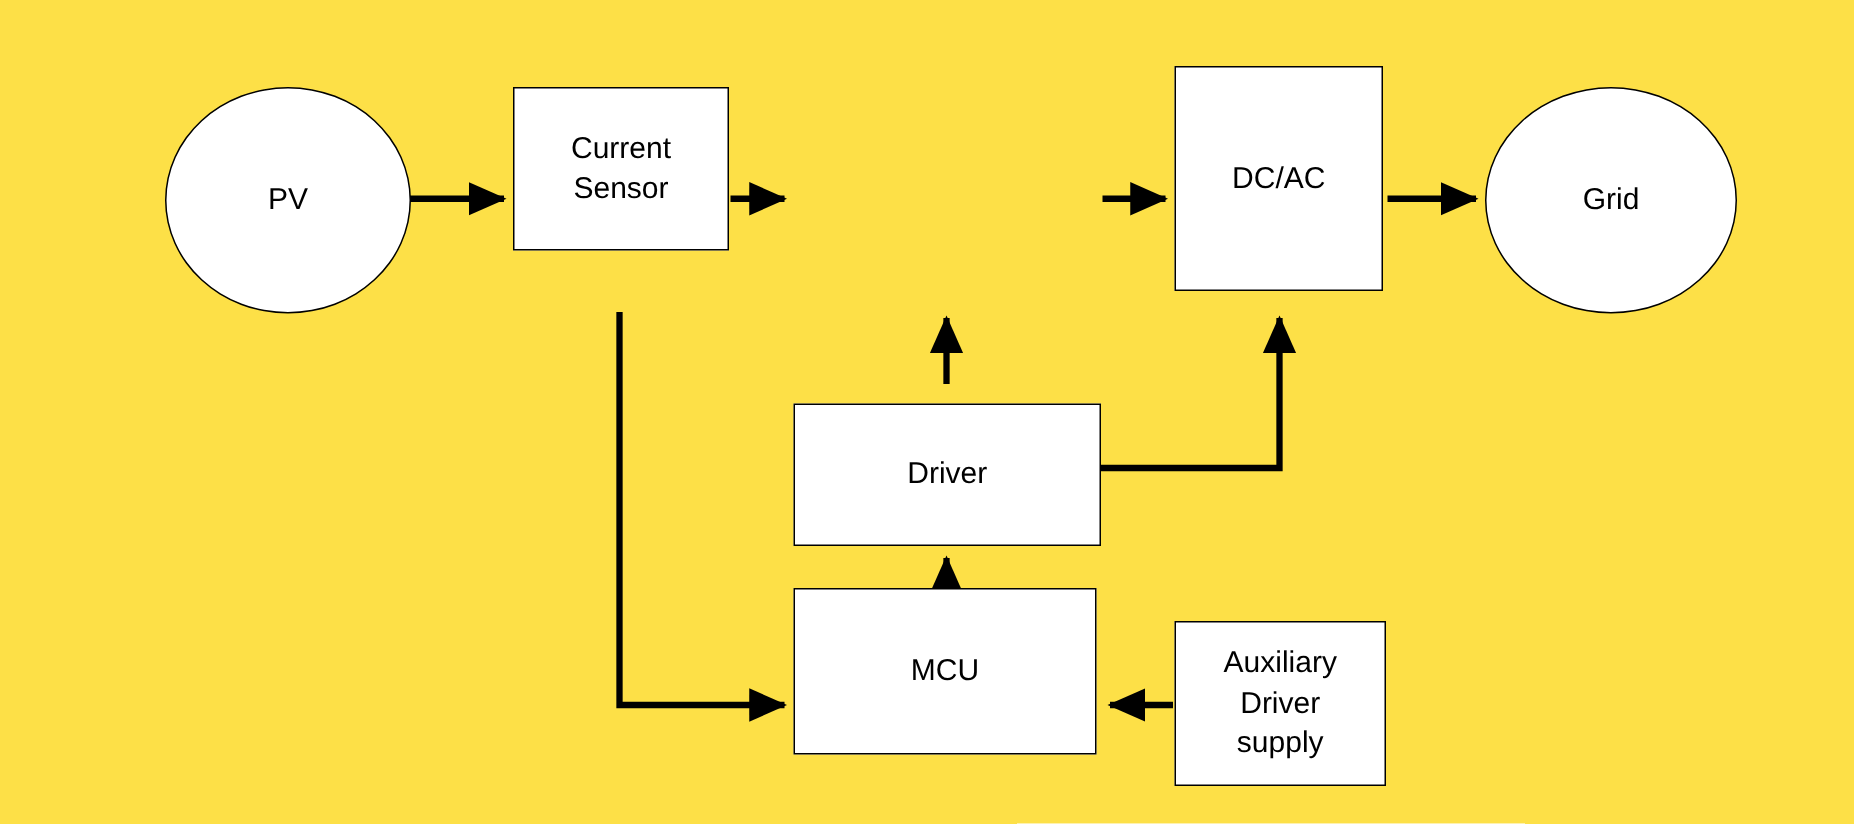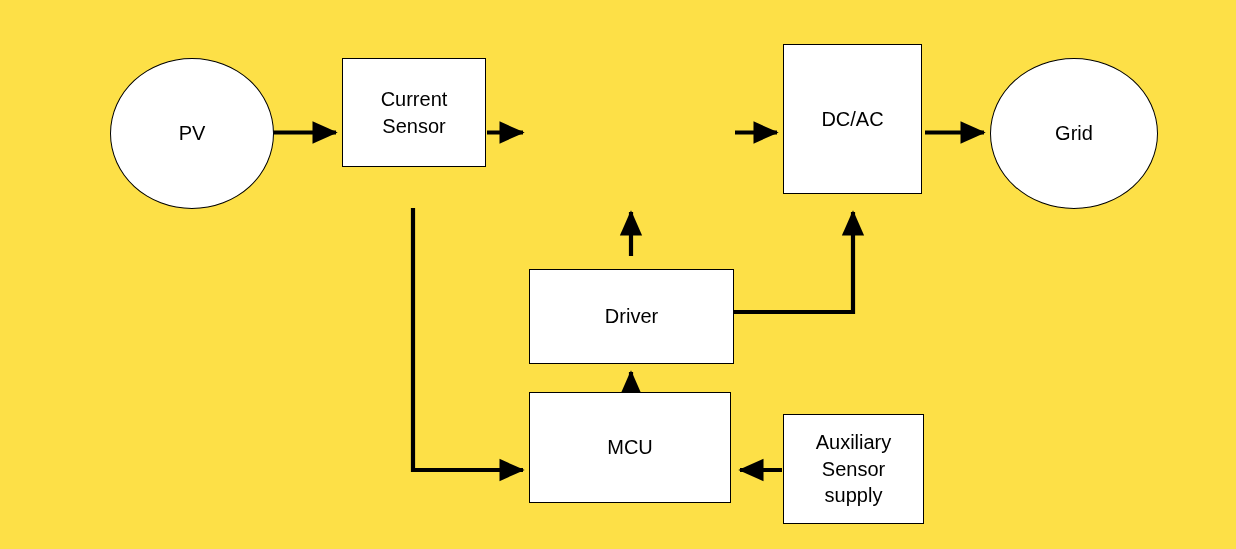--- a/index.html
+++ b/index.html
@@ -122,17 +122,17 @@
   <div class="node box" style="left:529px; top:257px; width:205px; height:95px;margin-top:12px;">
     <span class="node-label">Driver</span>
   </div>
 
   <div class="node box" style="left:529px; top:392px; width:202px; height:111px;text-align:right;">
     <span class="node-label">MCU</span>
   </div>
 
   <div class="node box" style="left:783px; top:414px; width:141px; height:110px;">
     <span class="node-label">Auxiliary
-Sensor
+Driver
 supply</span>
   </div>
 
 </div>
 
 </body></html>

